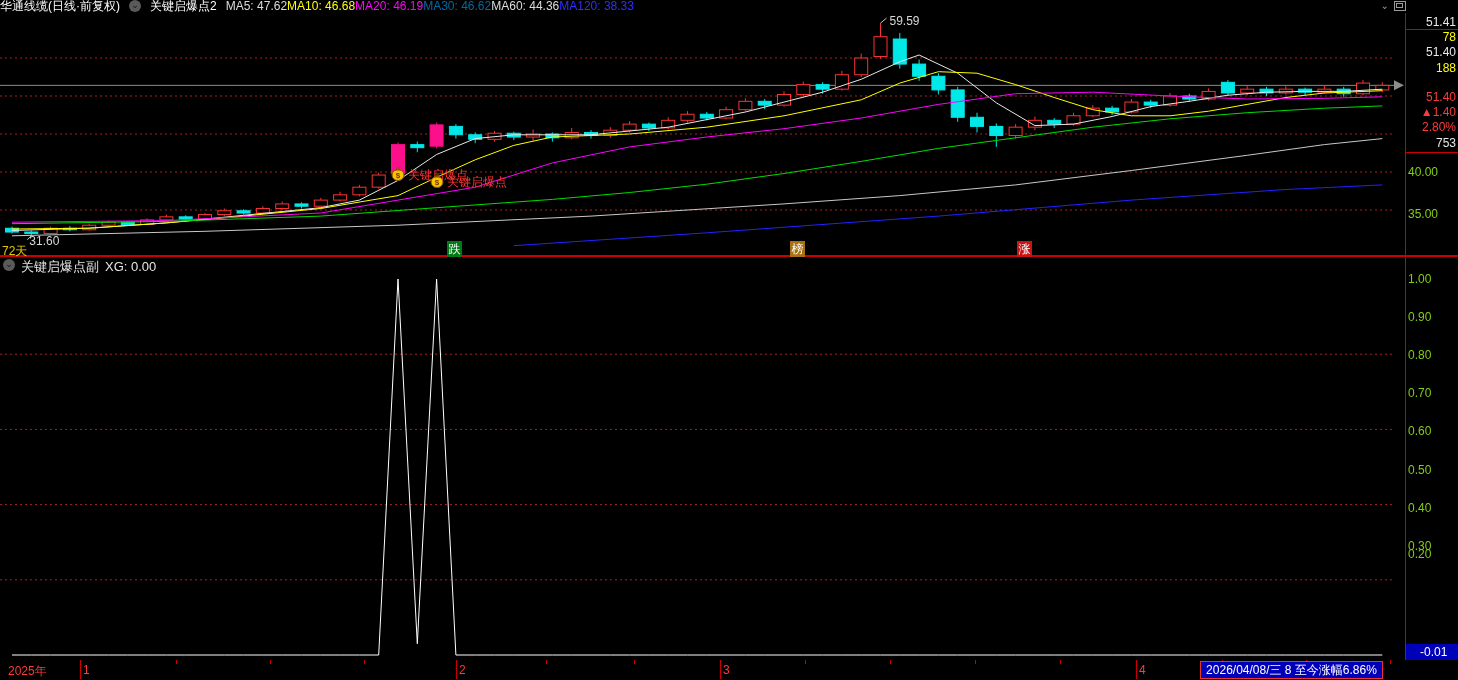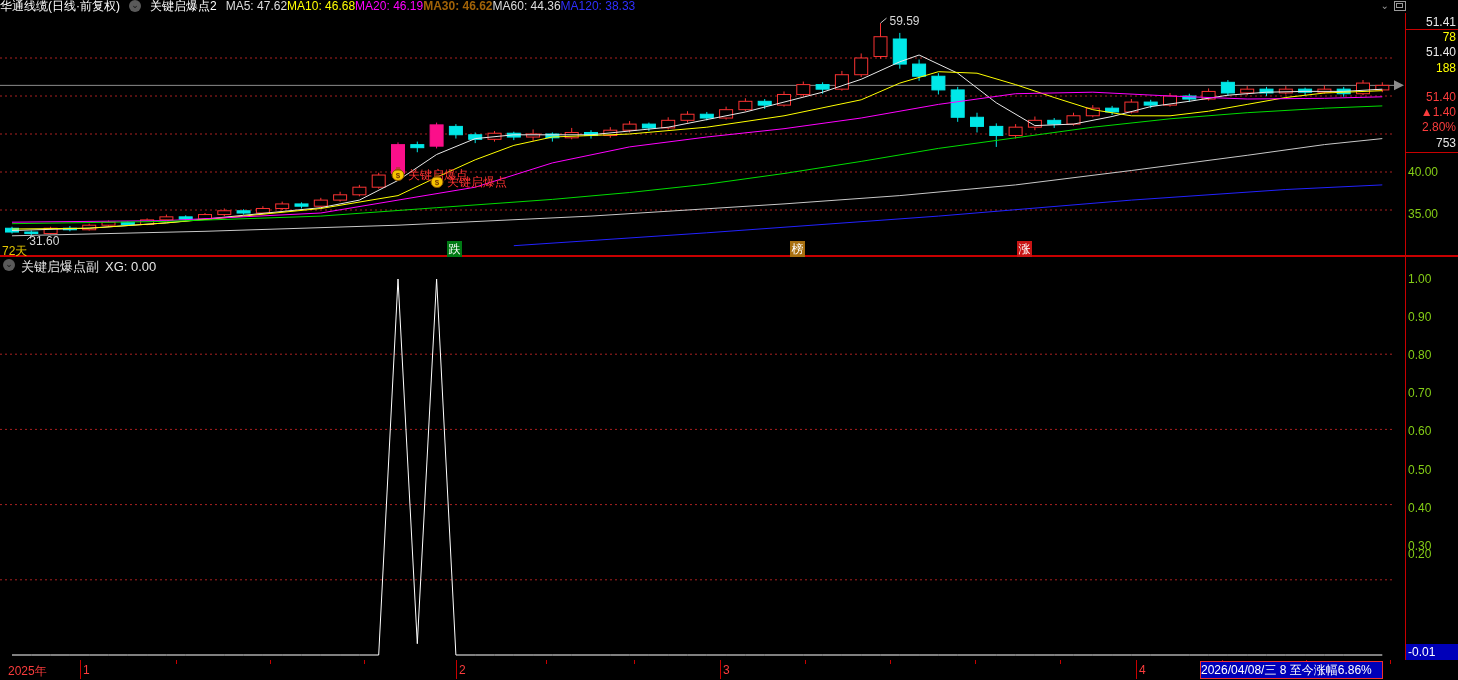--- a/index.html
+++ b/index.html
@@ -26,50 +26,50 @@
   #right-border{position:absolute;left:1405px;top:13px;width:1px;height:667px;background:#c80000;}
   
   #sub-header{position:absolute;left:3px;top:259px;height:16px;display:flex;gap:6px;
     font-size:13px;line-height:15px;color:#e6e6e6;z-index:3;white-space:nowrap;}
   
   #right-panel{position:absolute;left:1406px;top:13px;width:52px;height:647px;font-size:12px;}
   .quote-row{position:absolute;right:2px;line-height:13px;}
   .axis-label{position:absolute;left:2px;width:48px;text-align:left;color:#84cc16;line-height:14px;}
   .panel-line{position:absolute;left:0;width:52px;height:1px;background:#c80000;}
   #min-box{position:absolute;left:0;width:52px;height:16px;background:#0000b9;color:#fff;
-    line-height:16px;padding-left:2px;box-sizing:border-box;}
+    line-height:16px;padding-left:14px;box-sizing:border-box;}
   #period-cell{position:absolute;left:1406px;top:661px;width:52px;height:19px;color:#e8e8e8;
     font-size:13px;text-align:center;line-height:18px;}
   
   #bottom-bar{position:absolute;left:0;top:660px;width:1458px;height:20px;background:#000;}
   #year-label{position:absolute;left:8px;top:3px;color:#fa3c3c;font-size:12px;}
   .month-label{position:absolute;top:3px;color:#fa3c3c;font-size:12px;}
   .tick-major{position:absolute;top:0;width:1px;height:19px;background:#c80000;}
   .tick-minor{position:absolute;top:0;width:1px;height:4px;background:#c80000;}
   #date-box{position:absolute;left:1200px;top:1px;width:181px;height:16px;background:#0000b9;
-    border:1px solid #f03030;color:#fff;font-size:12px;text-align:left;line-height:16px;}
+    border:1px solid #f03030;color:#fff;font-size:12px;text-align:center;line-height:16px;}
   
   #days-label{position:absolute;left:2px;top:243px;color:#e6c800;font-size:12px;z-index:3;}
   .rank-btn{position:absolute;top:241px;width:15px;height:16px;color:#fff;font-size:12px;
     text-align:center;line-height:16px;z-index:3;}
 </style>
 </head>
 <body>
 
 <div id="app">
 
   <div id="chart-header">
     <span class="t">华通线缆(日线·前复权)</span>
     <span class="collapse-icon">⌄</span>
     <span class="t">关键启爆点2</span>
     <span id="ma-list">
         <span style="color: rgb(220, 220, 220);">MA5: 47.62</span>
         <span style="color: rgb(255, 255, 0);">MA10: 46.68</span>
         <span style="color: rgb(255, 0, 255);">MA20: 46.19</span>
-        <span style="color: #a16207; font-weight: bold;">MA30: 46.62</span>
+        <span style="color: #0369a1;">MA30: 46.62</span>
         <span style="color: rgb(220, 220, 220);">MA60: 44.36</span>
         <span style="color: rgb(47, 47, 255);">MA120: 38.33</span>
       </span>
   </div>
   <div id="win-icons">
     <span class="chev">⌄</span>
     <span class="winbox">
         <i></i>
       </span>
   </div>

